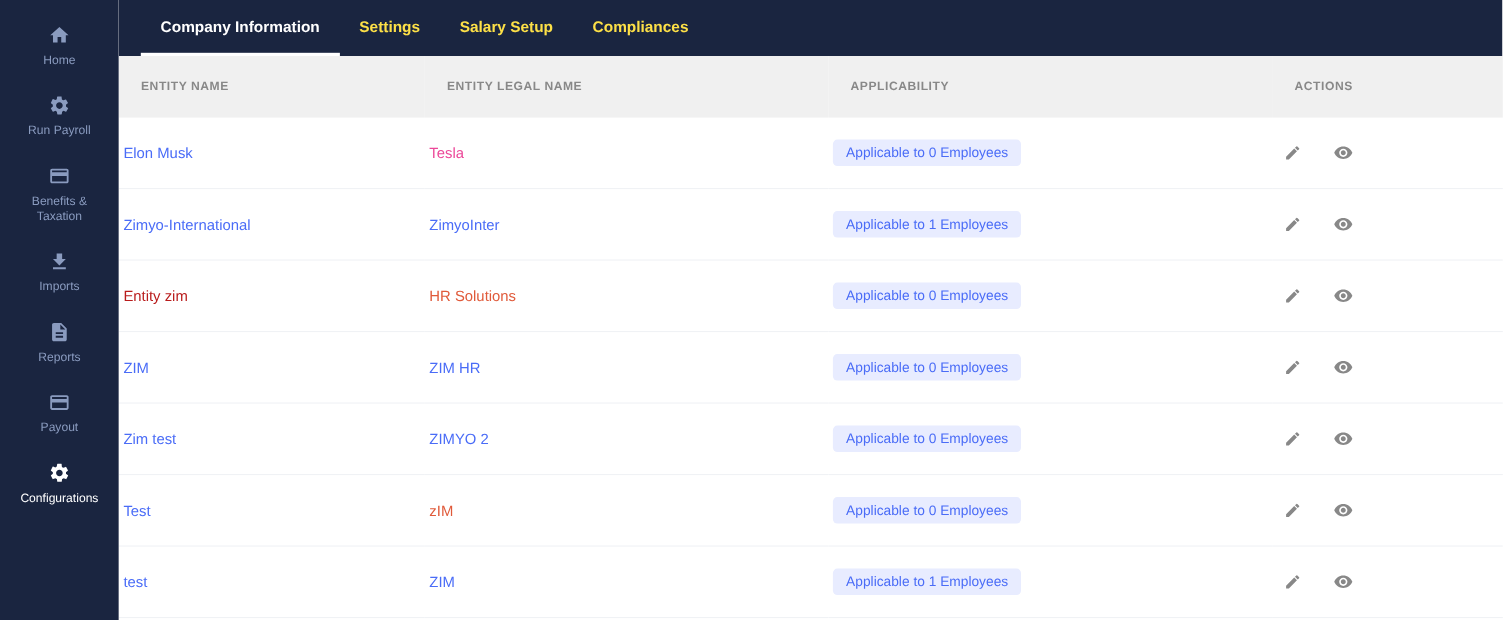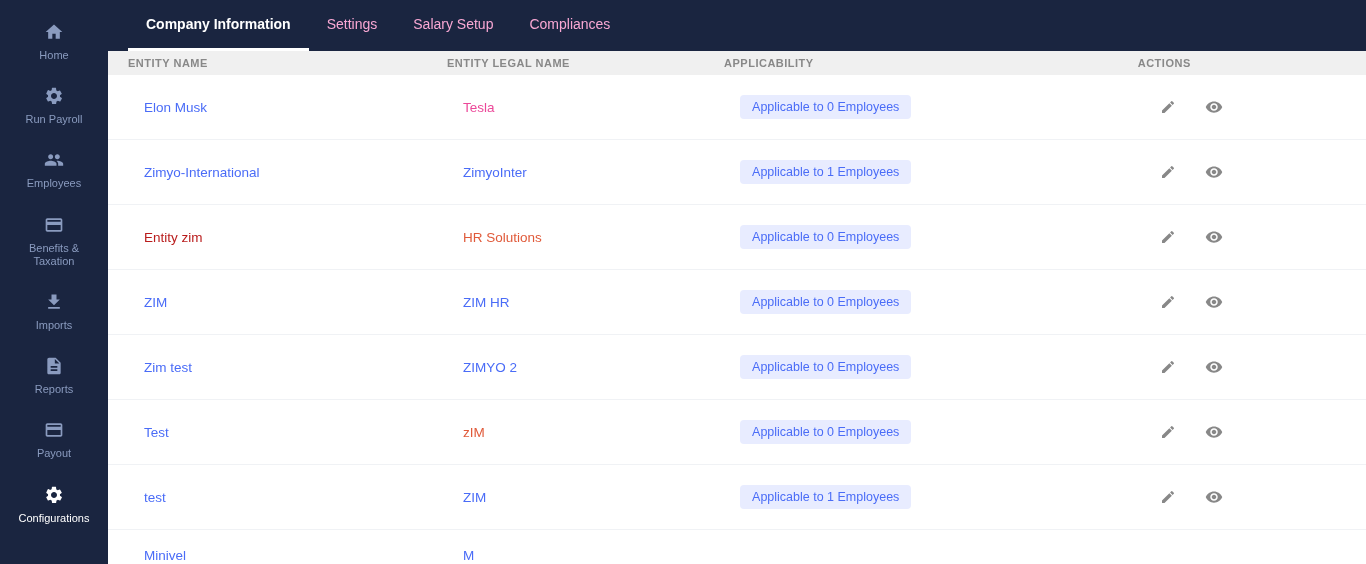--- a/index.html
+++ b/index.html
@@ -51,29 +51,30 @@
     
     .top-nav {
       background: #1a2540;
       display: flex;
       align-items: center;
       padding: 0 20px;
       height: 51px;
       flex-shrink: 0;
     }
     .nav-tab {
-      color: #f9a8d4;
+      color: #fde047;
       font-size: 14px;
       padding: 0 18px;
       height: 51px;
       display: flex;
       align-items: center;
       cursor: pointer;
       border-bottom: 3px solid transparent;
       white-space: nowrap;
+      font-weight: bold;
     }
     .nav-tab.active {
       color: #fff;
       border-bottom: 3px solid #fff;
       font-weight: 600;
     }
 
     
     .table-container {
       flex: 1;
@@ -84,32 +85,32 @@
     
     table {
       width: 100%;
       border-collapse: collapse;
     }
     thead tr {
       background: #f0f0f0;
     }
     thead th {
       text-align: left;
-      padding: 6px 20px;
+      padding: 22px 20px;
       font-size: 11px;
       font-weight: 600;
       color: #888;
       letter-spacing: 0.5px;
       text-transform: uppercase;
     }
     tbody tr {
       border-bottom: 1px solid #f0f2f5;
     }
     tbody td {
-      padding: 18px 36px;
+      padding: 18px 4px;
       font-size: 13.5px;
       color: #333;
       vertical-align: middle;
     }
     .applicability-badge {
       display: inline-block;
       background: #e8ecff;
       color: #4a6cf7;
       border-radius: 4px;
       padding: 5px 12px;
@@ -148,26 +149,20 @@
       <span class="label">Home</span>
     </div>
     <div class="sidebar-item">
       <span class="icon"><svg width="20" height="20" viewBox="0 0 24 24" fill="currentColor">
           <path d="M19.14 12.94c.04-.3.06-.61.06-.94s-.02-.64-.07-.94l2.03-1.58a.49.49 0 0 0 .12-.61l-1.92-3.32a.49.49 0 0 0-.59-.22l-2.39.96a7.02 7.02 0 0 0-1.62-.94l-.36-2.54A.484.484 0 0 0 14 2h-4a.484.484 0 0 0-.48.41l-.36 2.54c-.59.24-1.13.57-1.62.94l-2.39-.96a.48.48 0 0 0-.59.22L2.74 8.87a.47.47 0 0 0 .12.61l2.03 1.58c-.05.3-.07.62-.07.94s.02.64.07.94l-2.03 1.58a.47.47 0 0 0-.12.61l1.92 3.32c.12.22.37.29.59.22l2.39-.96c.5.38 1.03.7 1.62.94l.36 2.54c.05.24.27.41.49.41h4c.22 0 .44-.17.48-.41l.36-2.54c.59-.24 1.13-.56 1.62-.94l2.39.96c.22.08.47 0 .59-.22l1.92-3.32a.47.47 0 0 0-.12-.61zM12 15.6c-1.98 0-3.6-1.62-3.6-3.6s1.62-3.6 3.6-3.6 3.6 1.62 3.6 3.6-1.62 3.6-3.6 3.6z"></path>
         </svg></span>
       <span class="label">Run Payroll</span>
     </div>
     <div class="sidebar-item">
       <span class="icon"><svg width="20" height="20" viewBox="0 0 24 24" fill="currentColor">
-          <path d="M16 11c1.66 0 2.99-1.34 2.99-3S17.66 5 16 5c-1.66 0-3 1.34-3 3s1.34 3 3 3zm-8 0c1.66 0 2.99-1.34 2.99-3S9.66 5 8 5C6.34 5 5 6.34 5 8s1.34 3 3 3zm0 2c-2.33 0-7 1.17-7 3.5V19h14v-2.5c0-2.33-4.67-3.5-7-3.5zm8 0c-.29 0-.62.02-.97.05 1.16.84 1.97 1.97 1.97 3.45V19h6v-2.5c0-2.33-4.67-3.5-7-3.5z"></path>
-        </svg></span>
-      <span class="label">Employees</span>
-    </div>
-    <div class="sidebar-item">
-      <span class="icon"><svg width="20" height="20" viewBox="0 0 24 24" fill="currentColor">
           <path d="M20 4H4c-1.11 0-2 .89-2 2v12c0 1.11.89 2 2 2h16c1.11 0 2-.89 2-2V6c0-1.11-.89-2-2-2zm0 14H4v-6h16v6zm0-10H4V6h16v2z"></path>
         </svg></span>
       <span class="label">Benefits &amp; Taxation</span>
     </div>
     <div class="sidebar-item">
       <span class="icon"><svg width="20" height="20" viewBox="0 0 24 24" fill="currentColor">
           <path d="M19 9h-4V3H9v6H5l7 7 7-7zM5 18v2h14v-2H5z"></path>
         </svg></span>
       <span class="label">Imports</span>
     </div>

